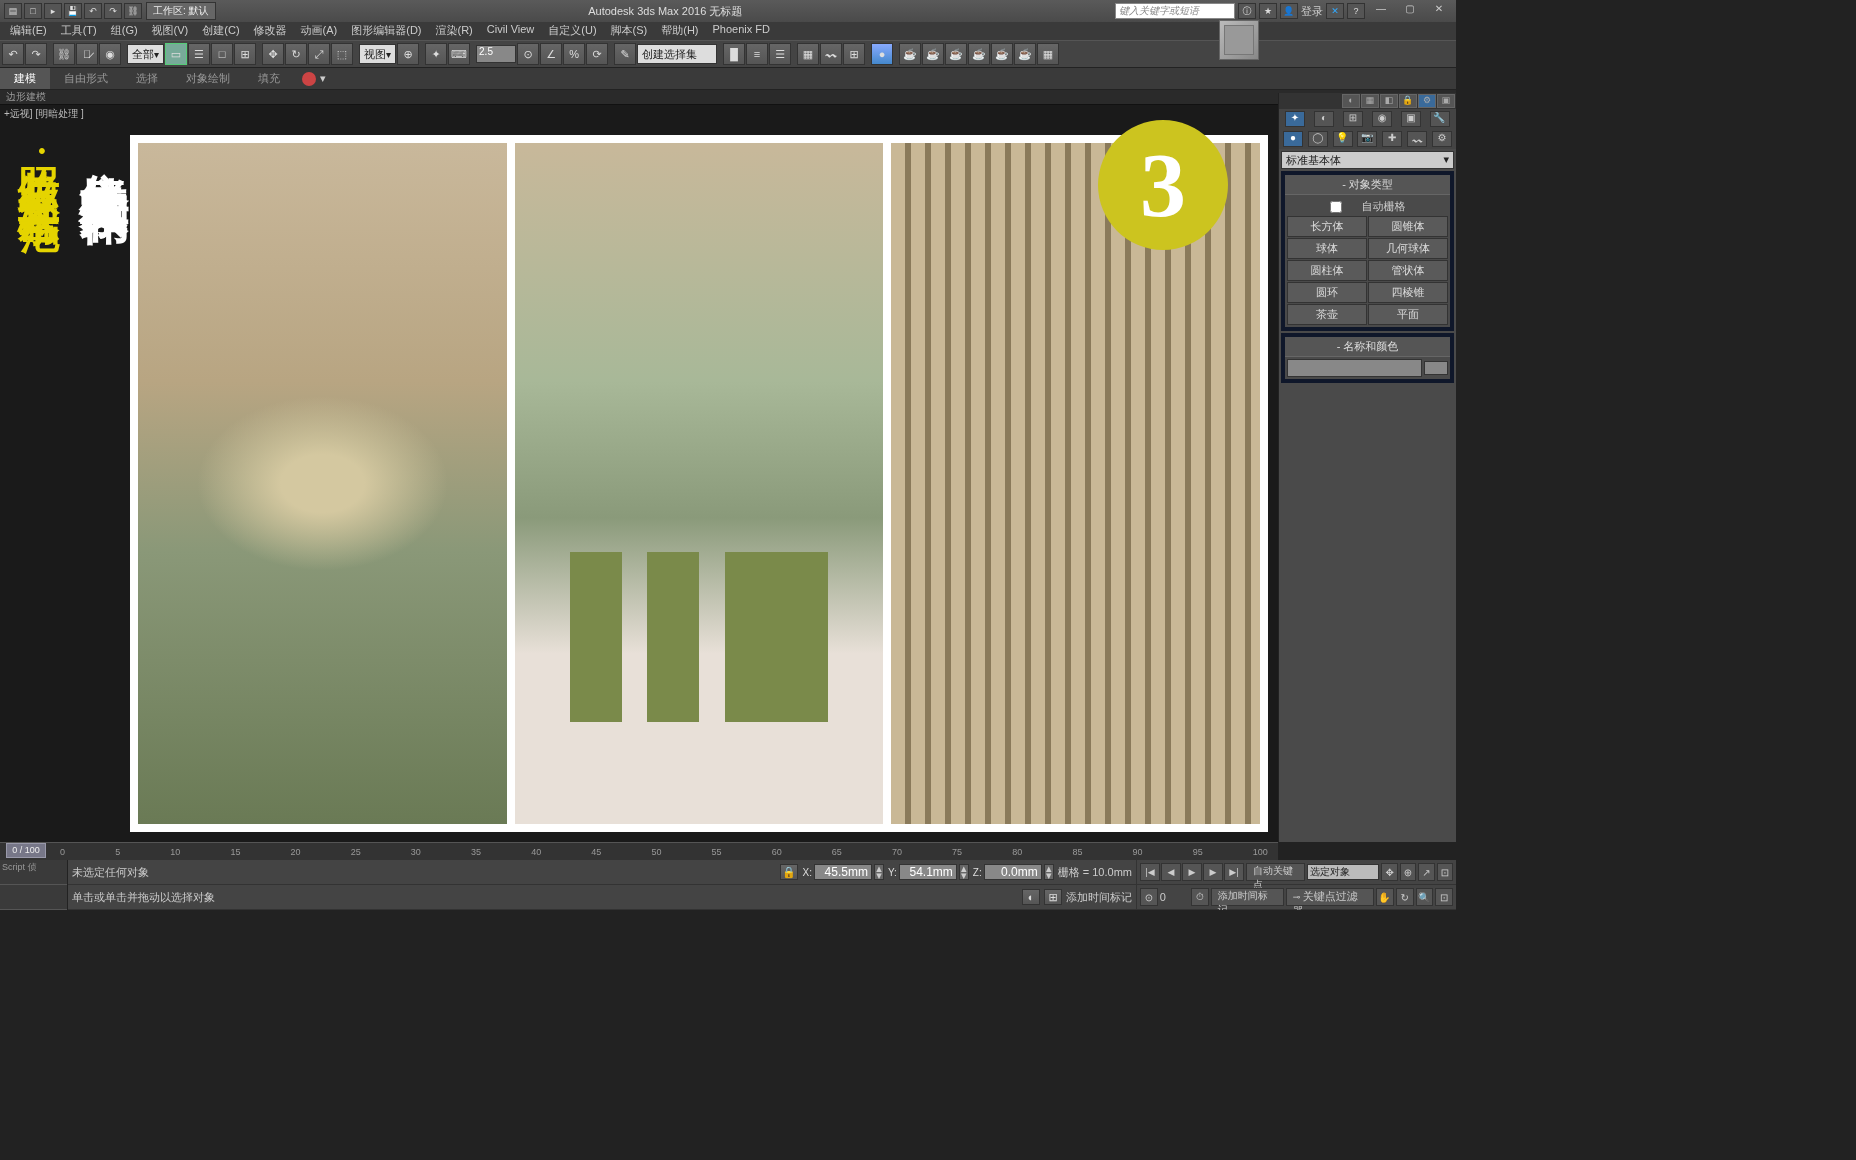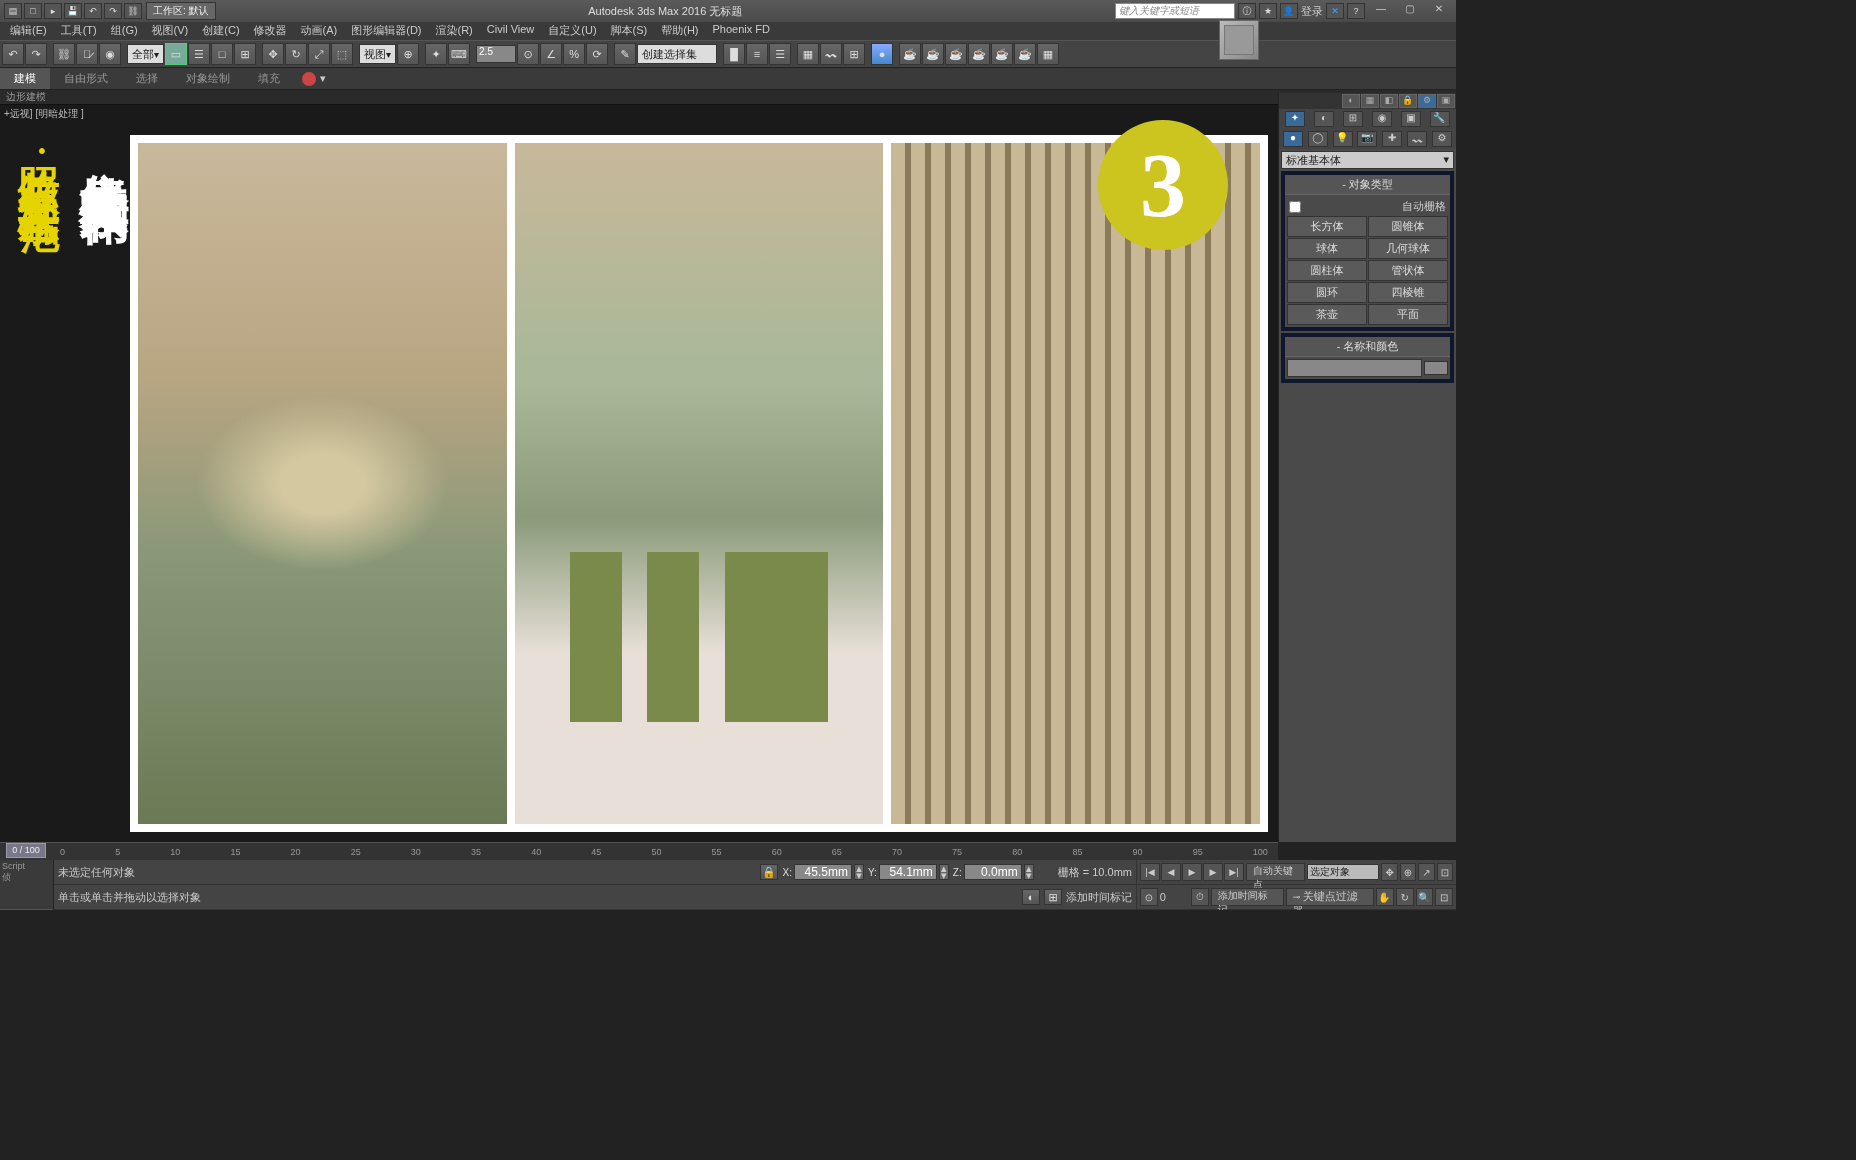--- a/index.html
+++ b/index.html
@@ -68,36 +68,36 @@
 .rp-tabs{height:16px;background:#333;display:flex;justify-content:flex-end;gap:1px;padding:1px}
 .rp-tab{width:18px;height:14px;background:#555;border:1px solid #666;font-size:9px;text-align:center;color:#aaa}
 .rp-tab.active{background:#3a6a9a}
 .rp-cmdrow{height:20px;background:#444;display:flex;gap:1px;padding:2px;justify-content:space-around}
 .rp-cmd{width:20px;height:16px;background:#555;border:1px solid #333;font-size:10px;text-align:center}
 .rp-cmd.active{background:#3a6a9a;color:#fff}
 .rp-combo{margin:2px;height:18px;background:#ccc;border:1px solid #333;padding:1px 4px;color:#222;font-size:11px}
 .rp-section{margin:2px;border:4px solid #0f172a}
 .rp-head{background:#555;color:#ddd;font-size:11px;text-align:center;padding:2px;border-bottom:1px solid #666}
 .rp-body{background:#4a4a4a;padding:2px}
-.rp-chk{display:flex;align-items:center;justify-content:space-between;gap:20px;padding:2px;font-size:11px;color:#ccc}
+.rp-chk{display:flex;align-items:center;justify-content:center;gap:20px;padding:2px;font-size:11px;color:#ccc}
 .rp-chk input{width:12px;height:12px}
 .rp-grid{display:grid;grid-template-columns:1fr 1fr;gap:1px}
 .rp-btn{background:#5a5a5a;border:1px solid #333;color:#ddd;font-size:11px;text-align:center;padding:2px;cursor:pointer}
 .rp-input{width:100%;height:18px;background:#888;border:1px solid #333;margin:2px 0}
 .rp-swatch{width:24px;height:14px;background:#888;border:1px solid #333;display:inline-block;vertical-align:middle}
 
 
 .timeline{position:absolute;bottom:50px;left:0;right:178px;height:18px;background:#333;border-top:1px solid #555}
 .tl-cursor{position:absolute;left:6px;top:0;width:40px;height:15px;background:#778;border:1px solid #99a;font-size:9px;color:#eee;text-align:center;line-height:13px}
 .tl-ticks{position:absolute;left:60px;right:10px;top:0;height:100%;display:flex;justify-content:space-between;align-items:center}
 .tl-ticks span{color:#999;font-size:9px}
 
 
 .status{position:absolute;bottom:0;left:0;right:0;height:50px;background:#444;display:flex}
-.status-left{width:54px;background:#3a3a3a;border-right:1px solid #222;display:flex;flex-direction:row}
+.status-left{width:68px;background:#3a3a3a;border-right:1px solid #222;display:flex;flex-direction:column}
 .status-left .sl-row{flex:1;border-bottom:1px solid #555;font-size:9px;color:#999;padding:1px 2px}
 .status-mid{flex:1;display:flex;flex-direction:column}
 .sm-row{flex:1;display:flex;align-items:center;gap:4px;padding:0 4px;border-bottom:1px solid #333;font-size:10px;color:#ccc}
 .coord{display:flex;align-items:center;gap:2px}
 .coord label{color:#ddd;font-size:10px}
 .coord .cinput{width:58px;height:16px;background:#888;border:1px solid #333;color:#fff;text-align:right;padding:0 3px;font-size:12px}
 .coord .cspin{width:10px;height:16px;background:#666;border:1px solid #333;font-size:7px;display:flex;flex-direction:column}
 .coord .cspin div{flex:1;text-align:center;line-height:6px;color:#ccc}
 .status-right{width:320px;display:flex;flex-direction:column;border-left:1px solid #333}
 .sr-row{flex:1;display:flex;align-items:center;gap:2px;padding:0 3px;font-size:10px;border-bottom:1px solid #333}
@@ -360,21 +360,21 @@
           </div>
         </div>
       <div class="coord">
           <label>Z:</label>
           <span class="cinput">0.0mm</span>
           <div class="cspin">
             <div>▴</div>
             <div>▾</div>
           </div>
         </div>
-      <span style="margin-left:20px">栅格 = 10.0mm</span>
+      <span style="">栅格 = 10.0mm</span>
     </div>
     <div class="sm-row">
       <span>单击或单击并拖动以选择对象</span>
       <div style="flex:1"></div>
       <div class="tbtn" style="width:18px;height:16px">◐</div>
       <div class="tbtn" style="width:18px;height:16px">⊞</div>
       <span>添加时间标记</span>
     </div>
   </div>
   <div class="status-right">

